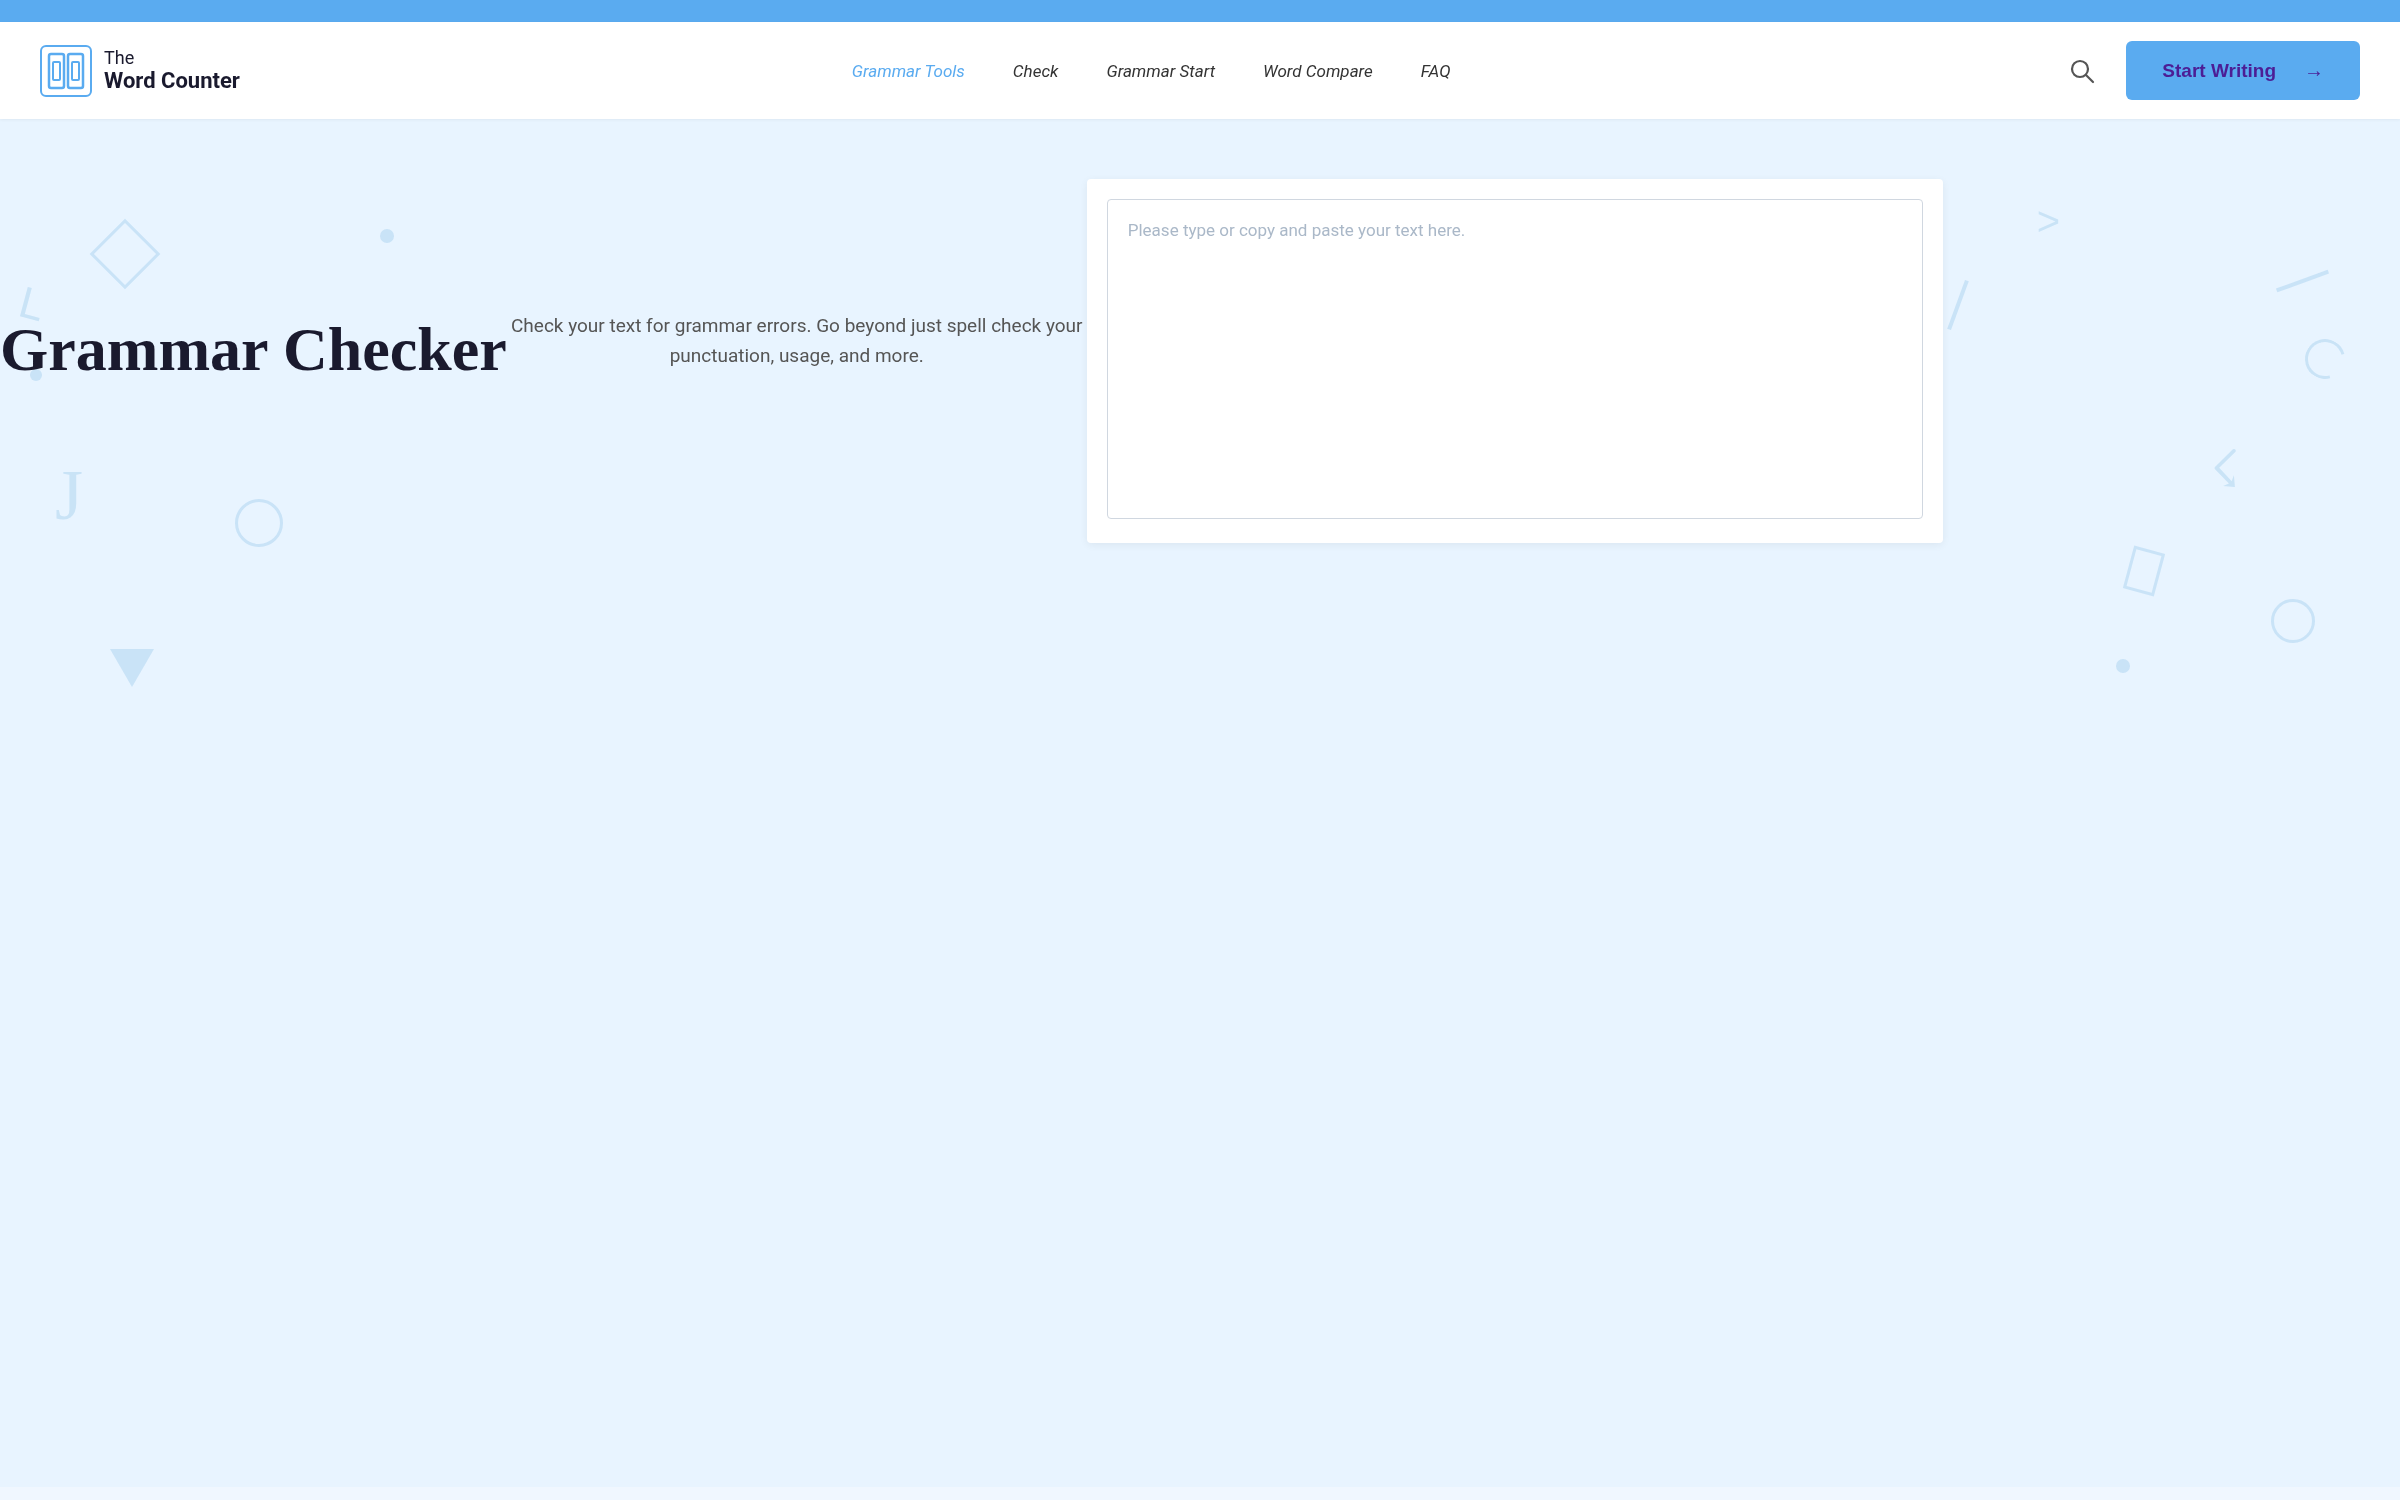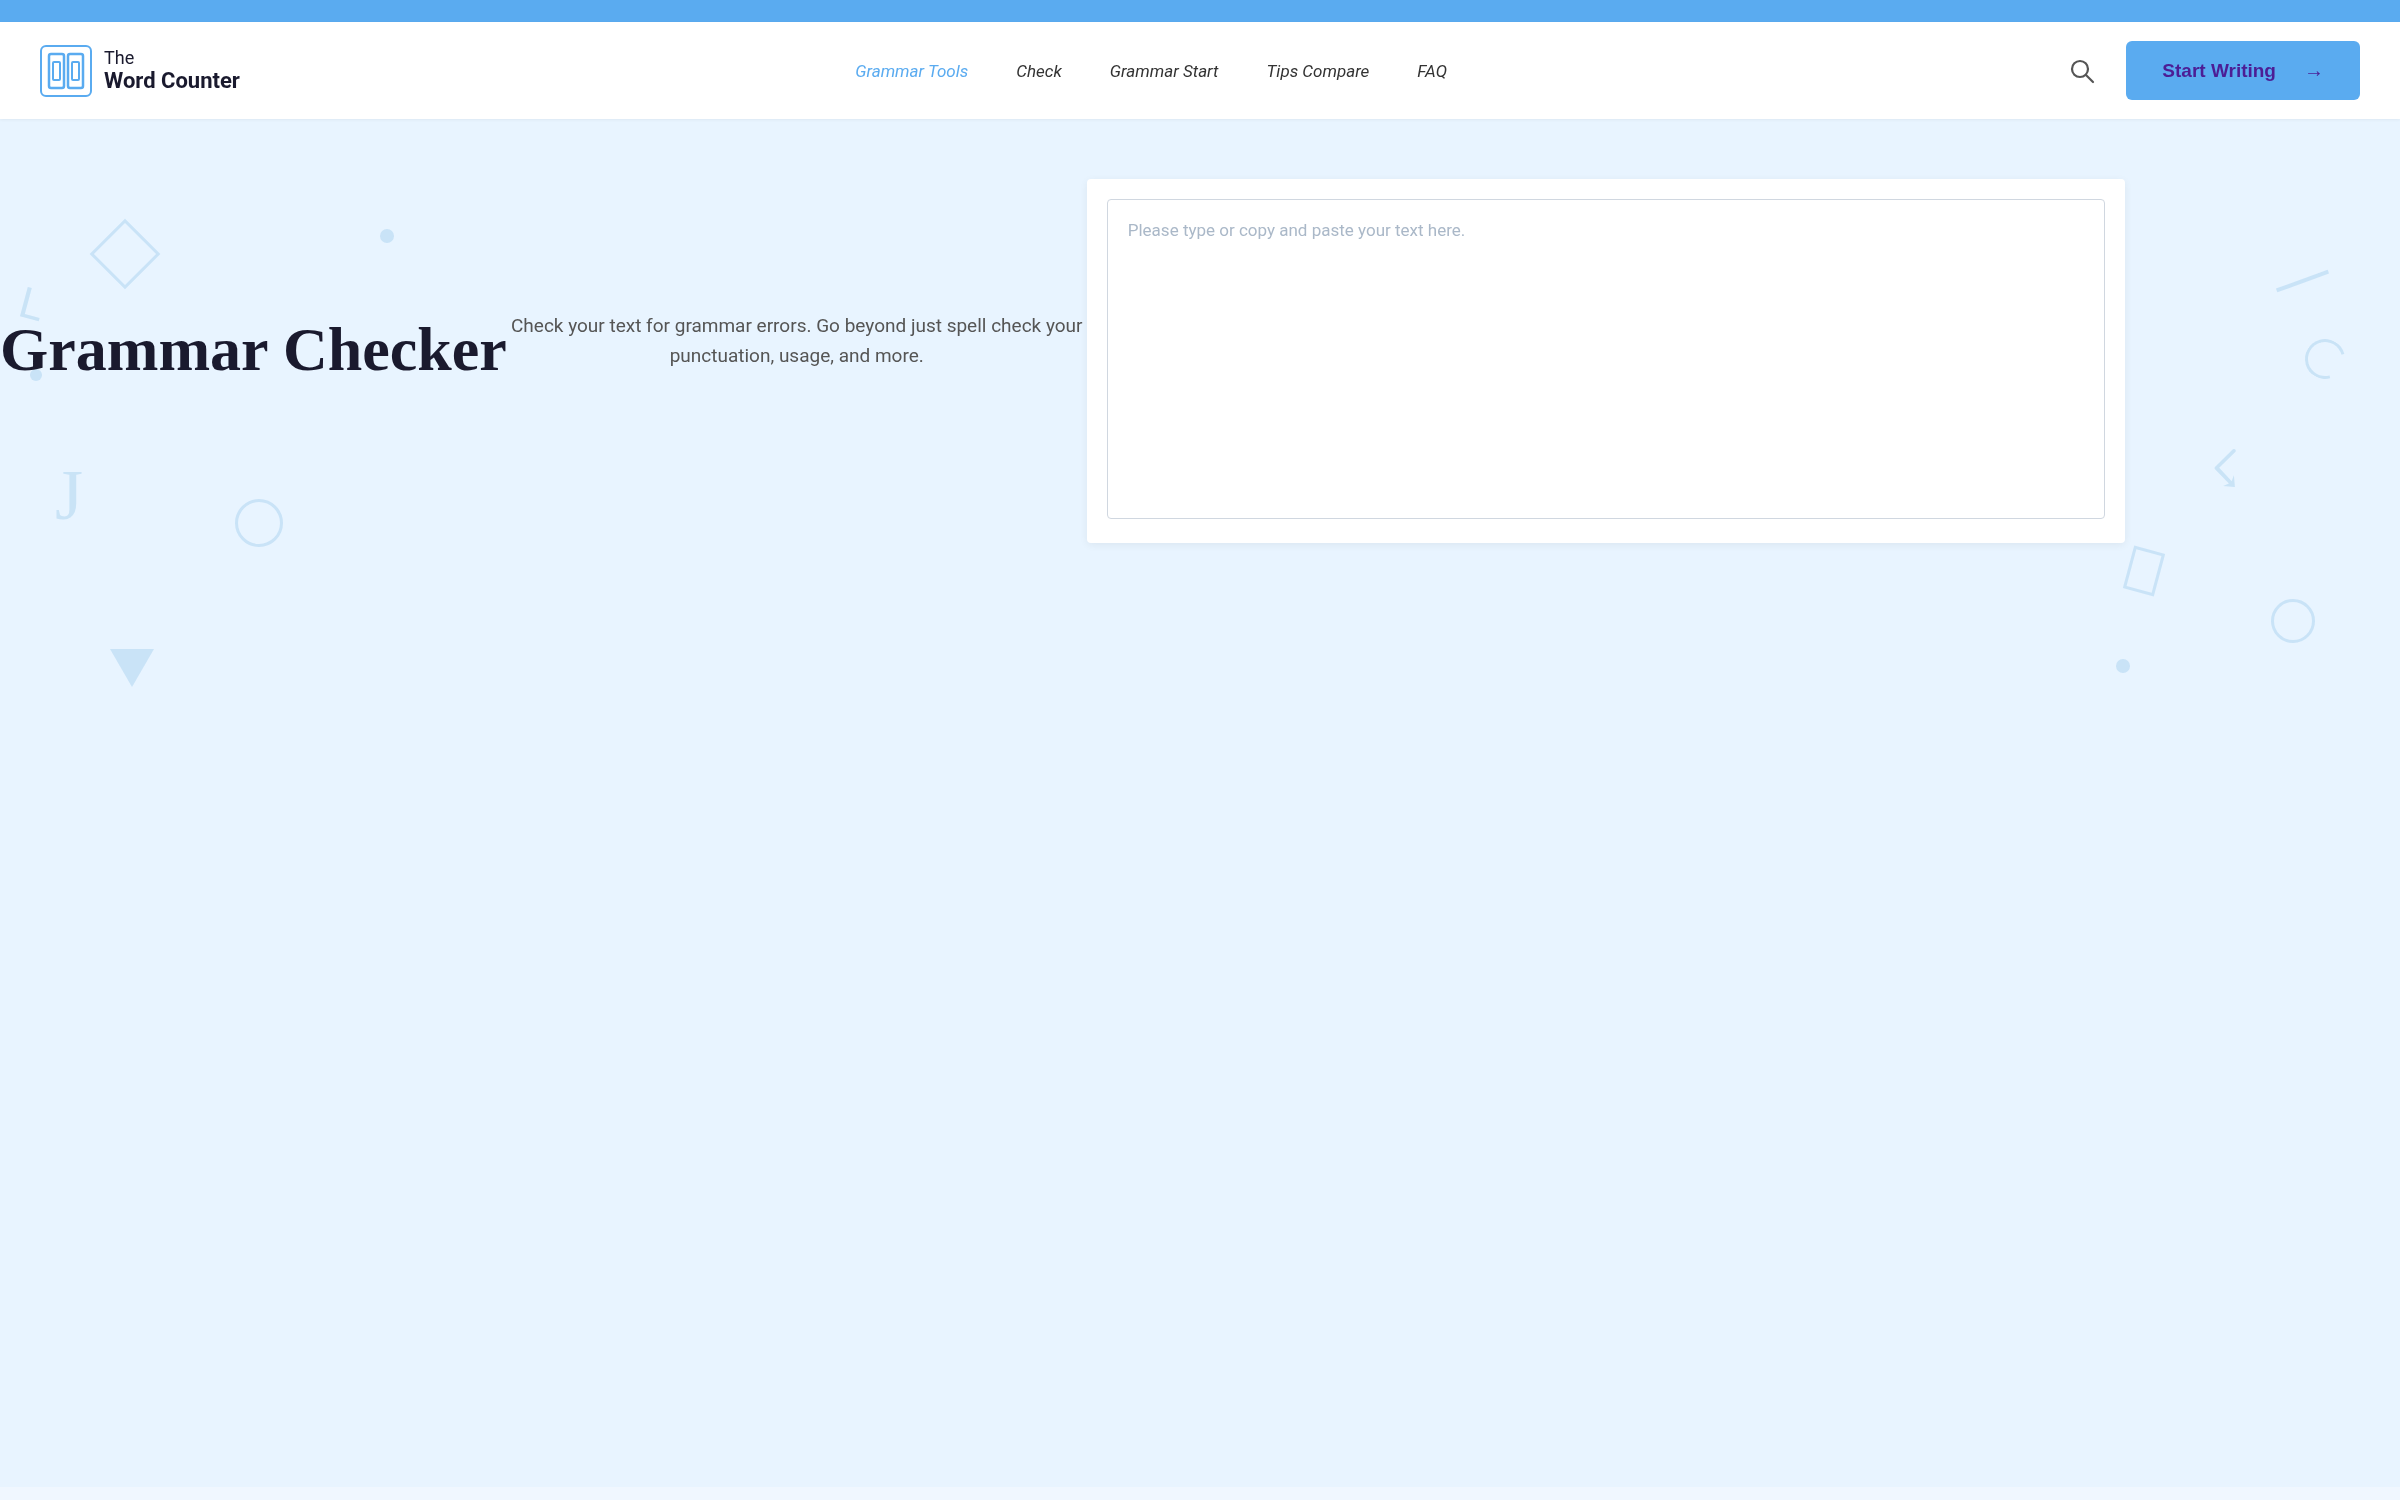--- a/index.html
+++ b/index.html
@@ -174,21 +174,21 @@
       color: #555;
       text-align: center;
       max-width: 580px;
       line-height: 1.6;
       margin-bottom: 40px;
     }
 
     
     .card-container {
       background: #ffffff;
-      width: 1038px;
+      width: 856px;
       max-width: 90%;
       border-radius: 4px;
       padding: 20px;
       box-shadow: 0 2px 8px rgba(0,0,0,0.06);
     }
 
     .text-input-area {
       width: 100%;
       height: 320px;
       border: 1.5px solid #d0d7e0;
@@ -369,21 +369,21 @@
     <div class="logo-text">
       <span class="line1">The</span>
       <span class="line2">Word Counter</span>
     </div>
   </a>
 
   <div class="nav-links">
     <a class="nav-link active" href="#">Grammar Tools</a>
     <a class="nav-link" href="#">Check</a>
     <a class="nav-link" href="#">Grammar Start</a>
-    <a class="nav-link" href="#">Tips Compare</a>
+    <a class="nav-link" href="#">Word Compare</a>
     <a class="nav-link" href="#">FAQ</a>
   </div>
 
   <div class="nav-right">
     <button class="search-icon-btn" aria-label="Search">
       <svg width="26" height="26" viewBox="0 0 26 26" fill="none" xmlns="http://www.w3.org/2000/svg">
         <circle cx="11" cy="11" r="8" stroke="#555" stroke-width="2.2" fill="none"></circle>
         <line x1="17" y1="17" x2="24" y2="24" stroke="#555" stroke-width="2.2" stroke-linecap="round"></line>
       </svg>
     </button>

